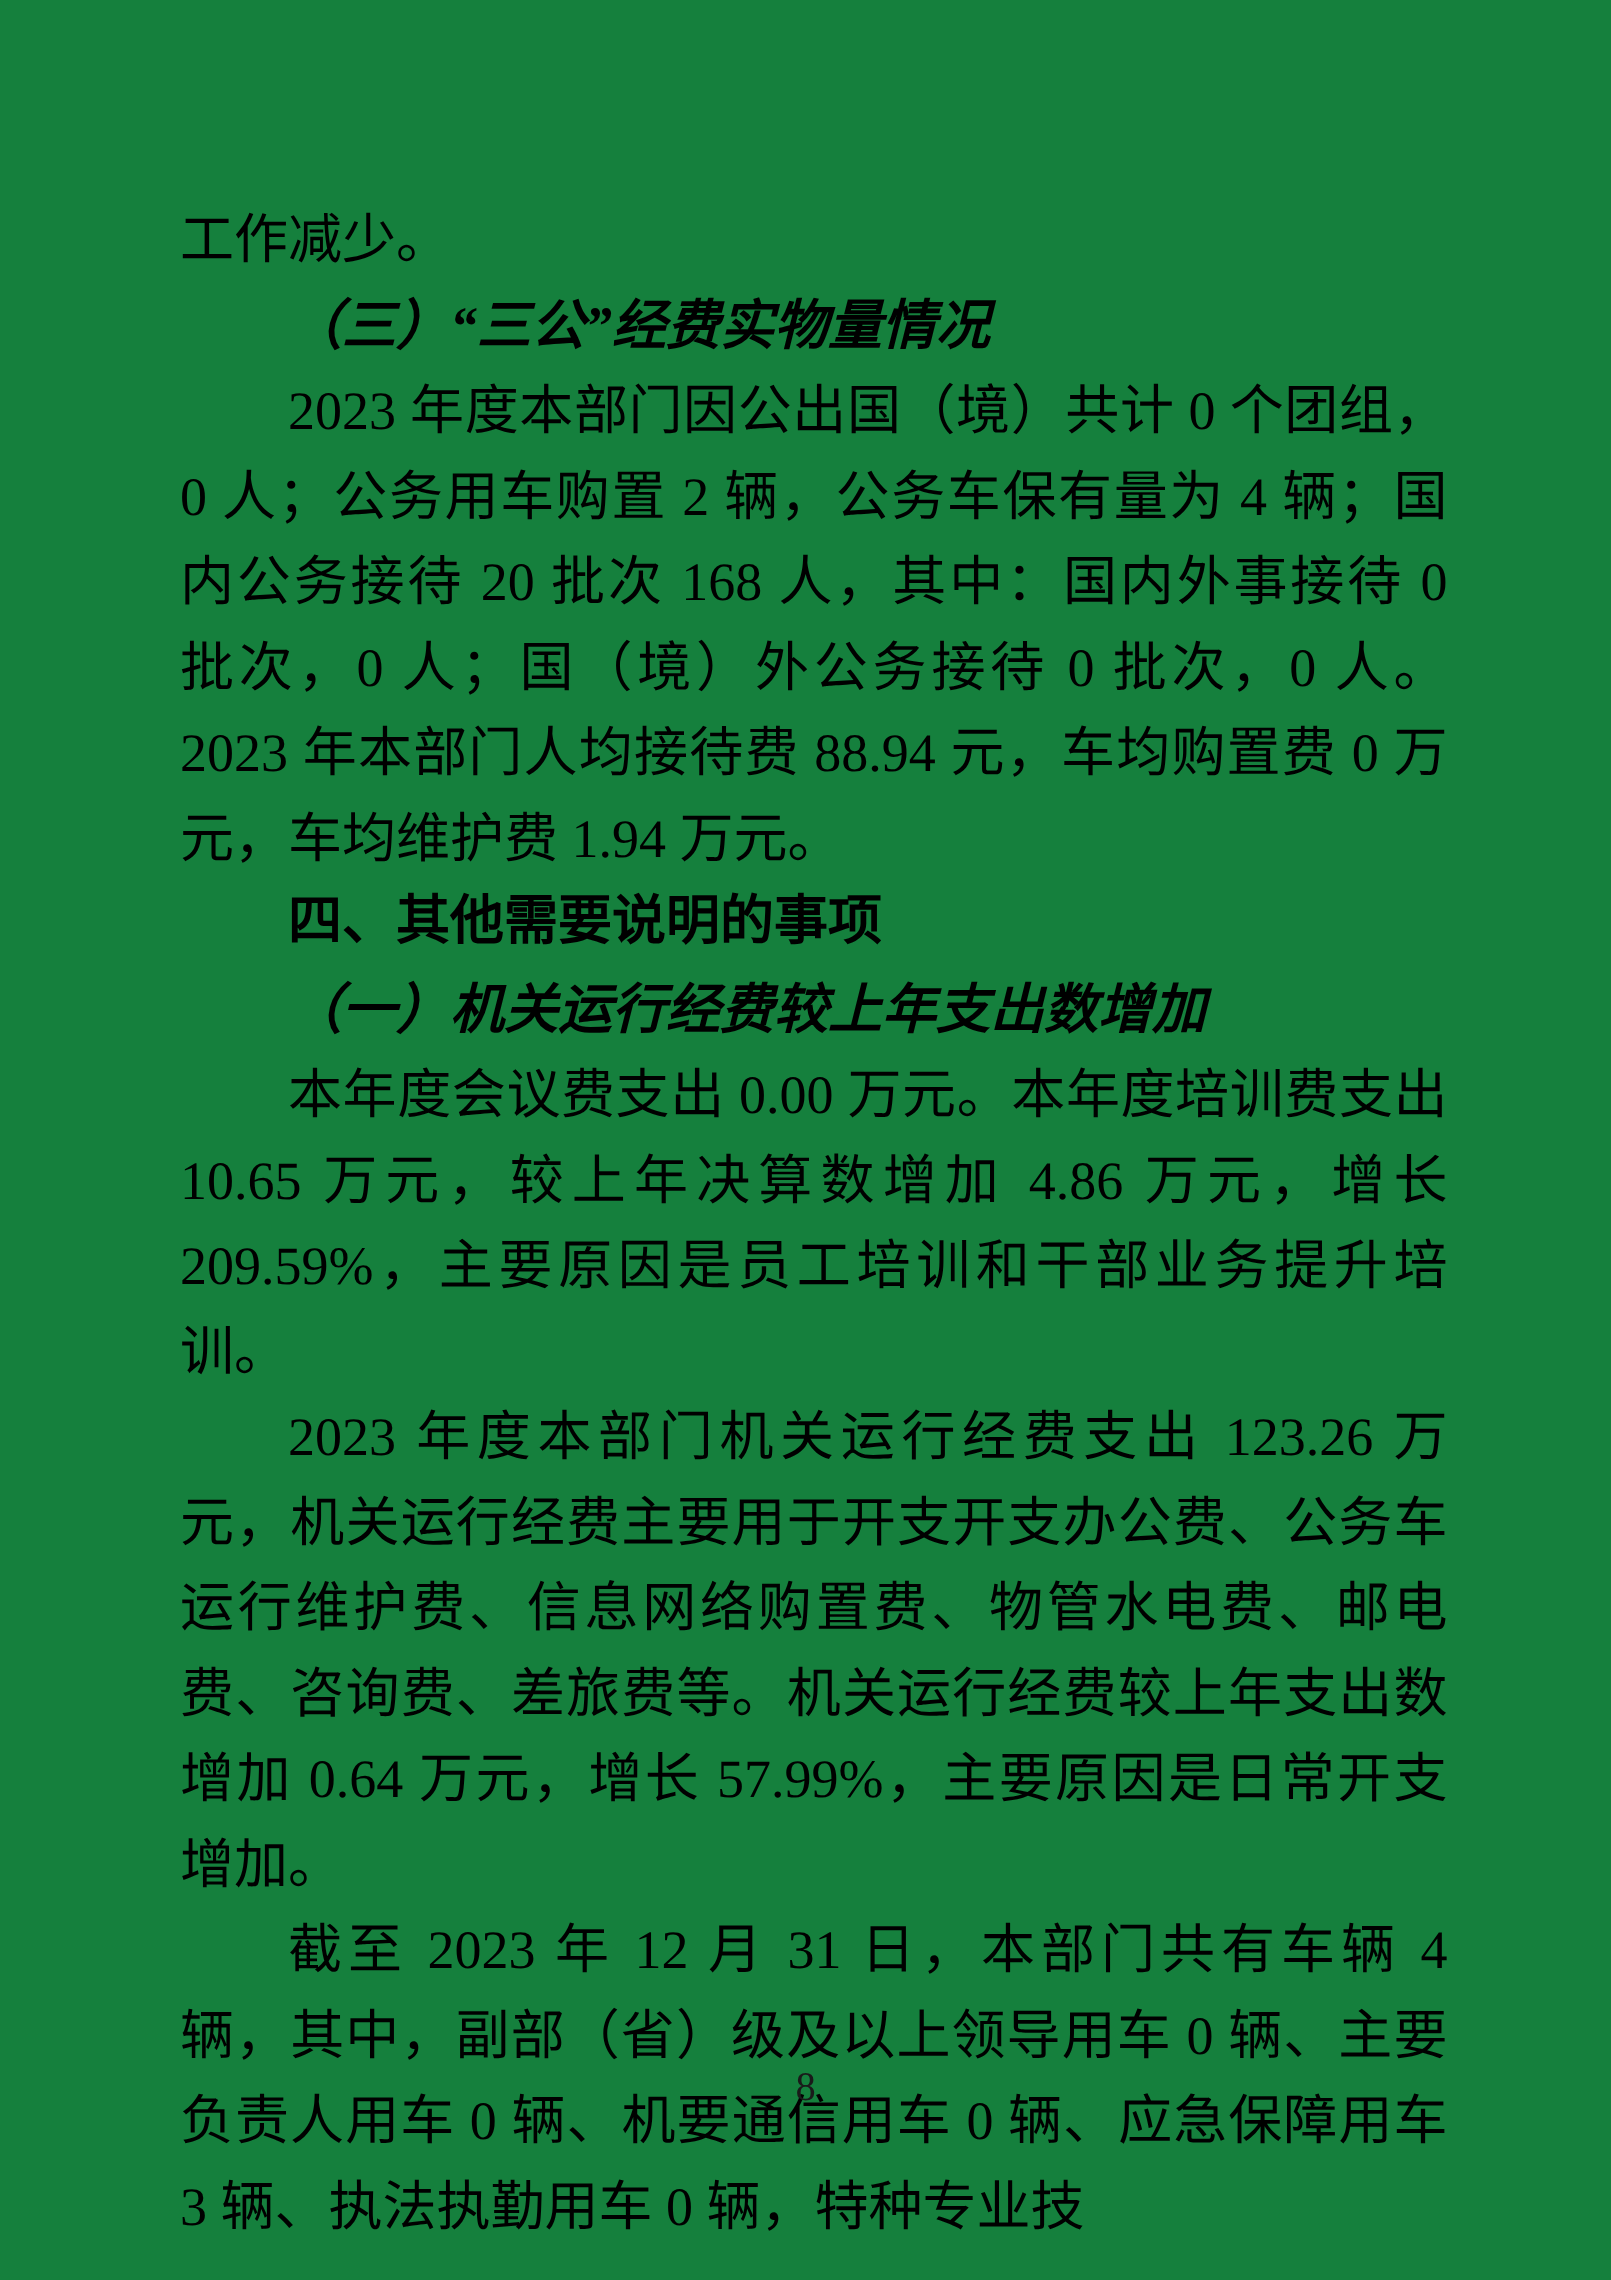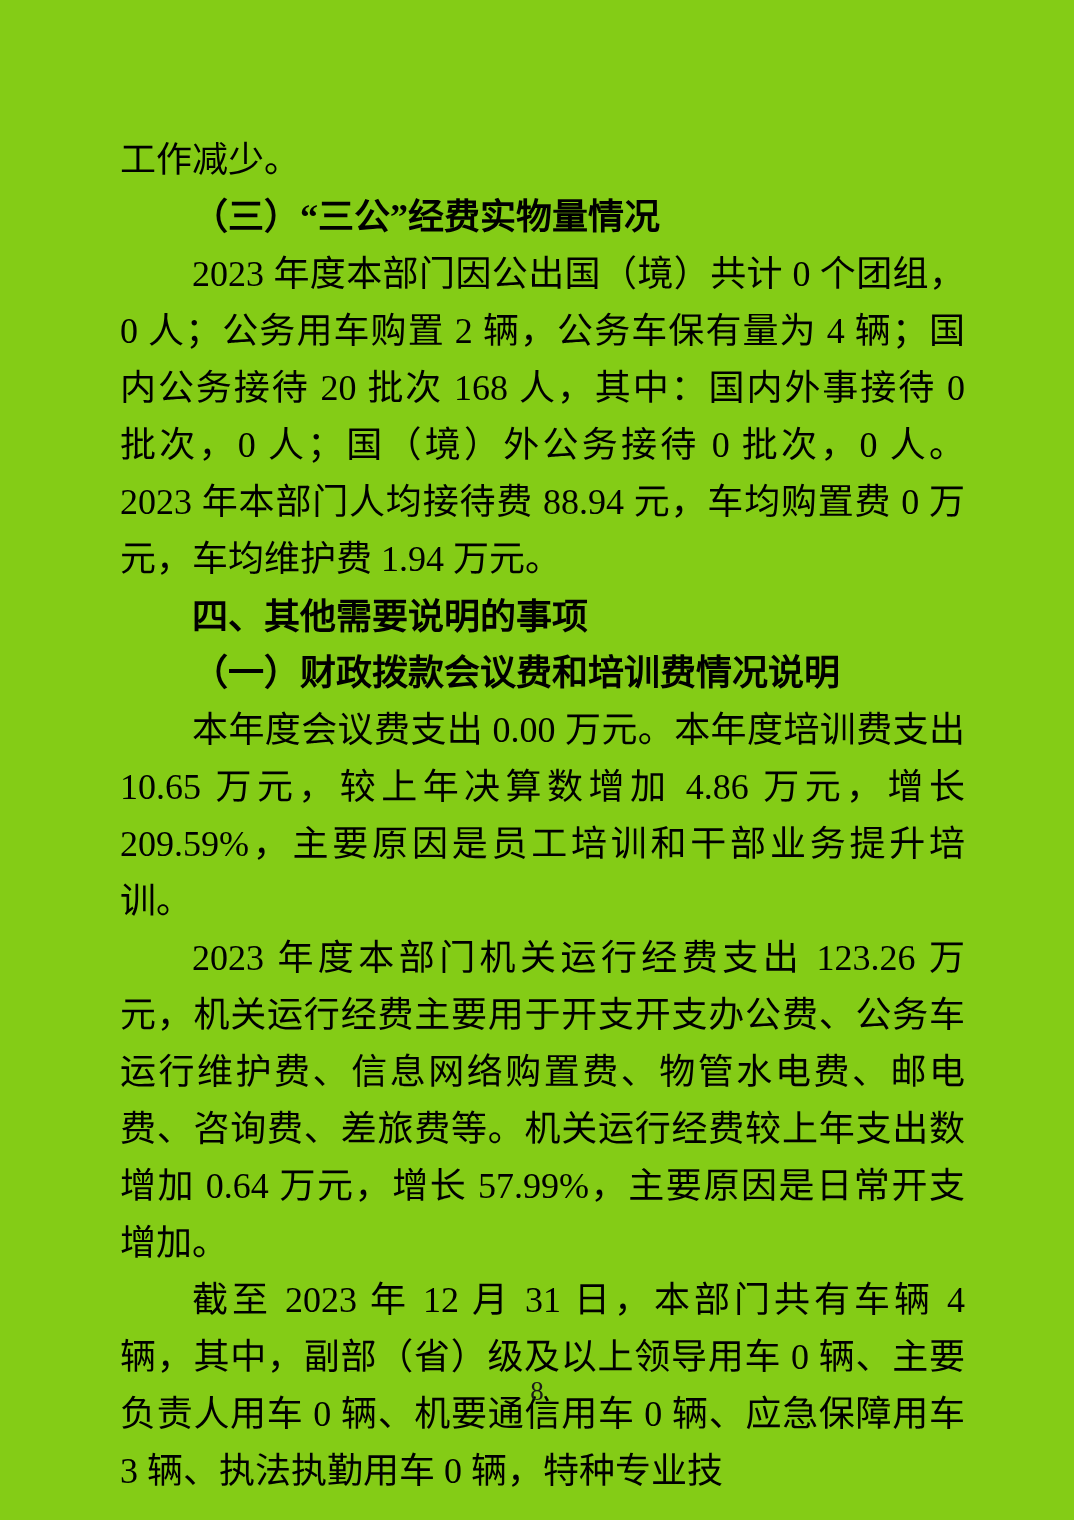--- a/index.html
+++ b/index.html
@@ -4,21 +4,21 @@
 <style>
   html, body {
     margin: 0;
     padding: 0;
     background: #ffffff;
   }
   .page {
     position: relative;
     width: 1074px;
     height: 1520px;
-    background: #84cc16;
+    background: #15803d;
     color: #000000;
     font-family: "Liberation Serif", "DejaVu Serif", serif;
     overflow: hidden;
   }
   .content {
     position: absolute;
     left: 120px;
     top: 132px;
     width: 845px;
     font-size: 36px;
@@ -34,26 +34,27 @@
     text-indent: 0;
   }
   
   .para {
     text-indent: 72px;
   }
   
   .heading-kai {
     text-indent: 72px;
     font-weight: bold;
+    font-style: italic;
   }
   
   .heading-hei {
     text-indent: 72px;
     font-weight: bold;
-    font-family: Liberation Sans, sans-serif;
+    font-family: Liberation Mono, monospace;
   }
   .page-number {
     position: absolute;
     top: 1376px;
     left: 0;
     width: 100%;
     text-align: center;
     font-size: 27px;
     line-height: 30px;
     font-family: "Liberation Serif", "DejaVu Serif", serif;
@@ -62,19 +63,19 @@
 </style>
 </head>
 <body>
 
 <div class="page">
   <div class="content">
     <p class="para-continuation">工作减少。</p>
     <p class="heading-kai">（三）“三公”经费实物量情况</p>
     <p class="para">2023 年度本部门因公出国（境）共计 0 个团组，0 人；公务用车购置 2 辆，公务车保有量为 4 辆；国内公务接待 20 批次 168 人，其中：国内外事接待 0 批次，0 人；国（境）外公务接待 0 批次，0 人。2023 年本部门人均接待费 88.94 元，车均购置费 0 万元，车均维护费 1.94 万元。</p>
     <p class="heading-hei">四、其他需要说明的事项</p>
-    <p class="heading-kai">（一）财政拨款会议费和培训费情况说明</p>
+    <p class="heading-kai">（一）机关运行经费较上年支出数增加</p>
     <p class="para">本年度会议费支出 0.00 万元。本年度培训费支出 10.65 万元，较上年决算数增加 4.86 万元，增长 209.59%，主要原因是员工培训和干部业务提升培训。</p>
     <p class="para">2023 年度本部门机关运行经费支出 123.26 万元，机关运行经费主要用于开支开支办公费、公务车运行维护费、信息网络购置费、物管水电费、邮电费、咨询费、差旅费等。机关运行经费较上年支出数增加 0.64 万元，增长 57.99%，主要原因是日常开支增加。</p>
     <p class="para">截至 2023 年 12 月 31 日，本部门共有车辆 4 辆，其中，副部（省）级及以上领导用车 0 辆、主要负责人用车 0 辆、机要通信用车 0 辆、应急保障用车 3 辆、执法执勤用车 0 辆，特种专业技</p>
   </div>
   <div class="page-number">8</div>
 </div>
 
 </body></html>

